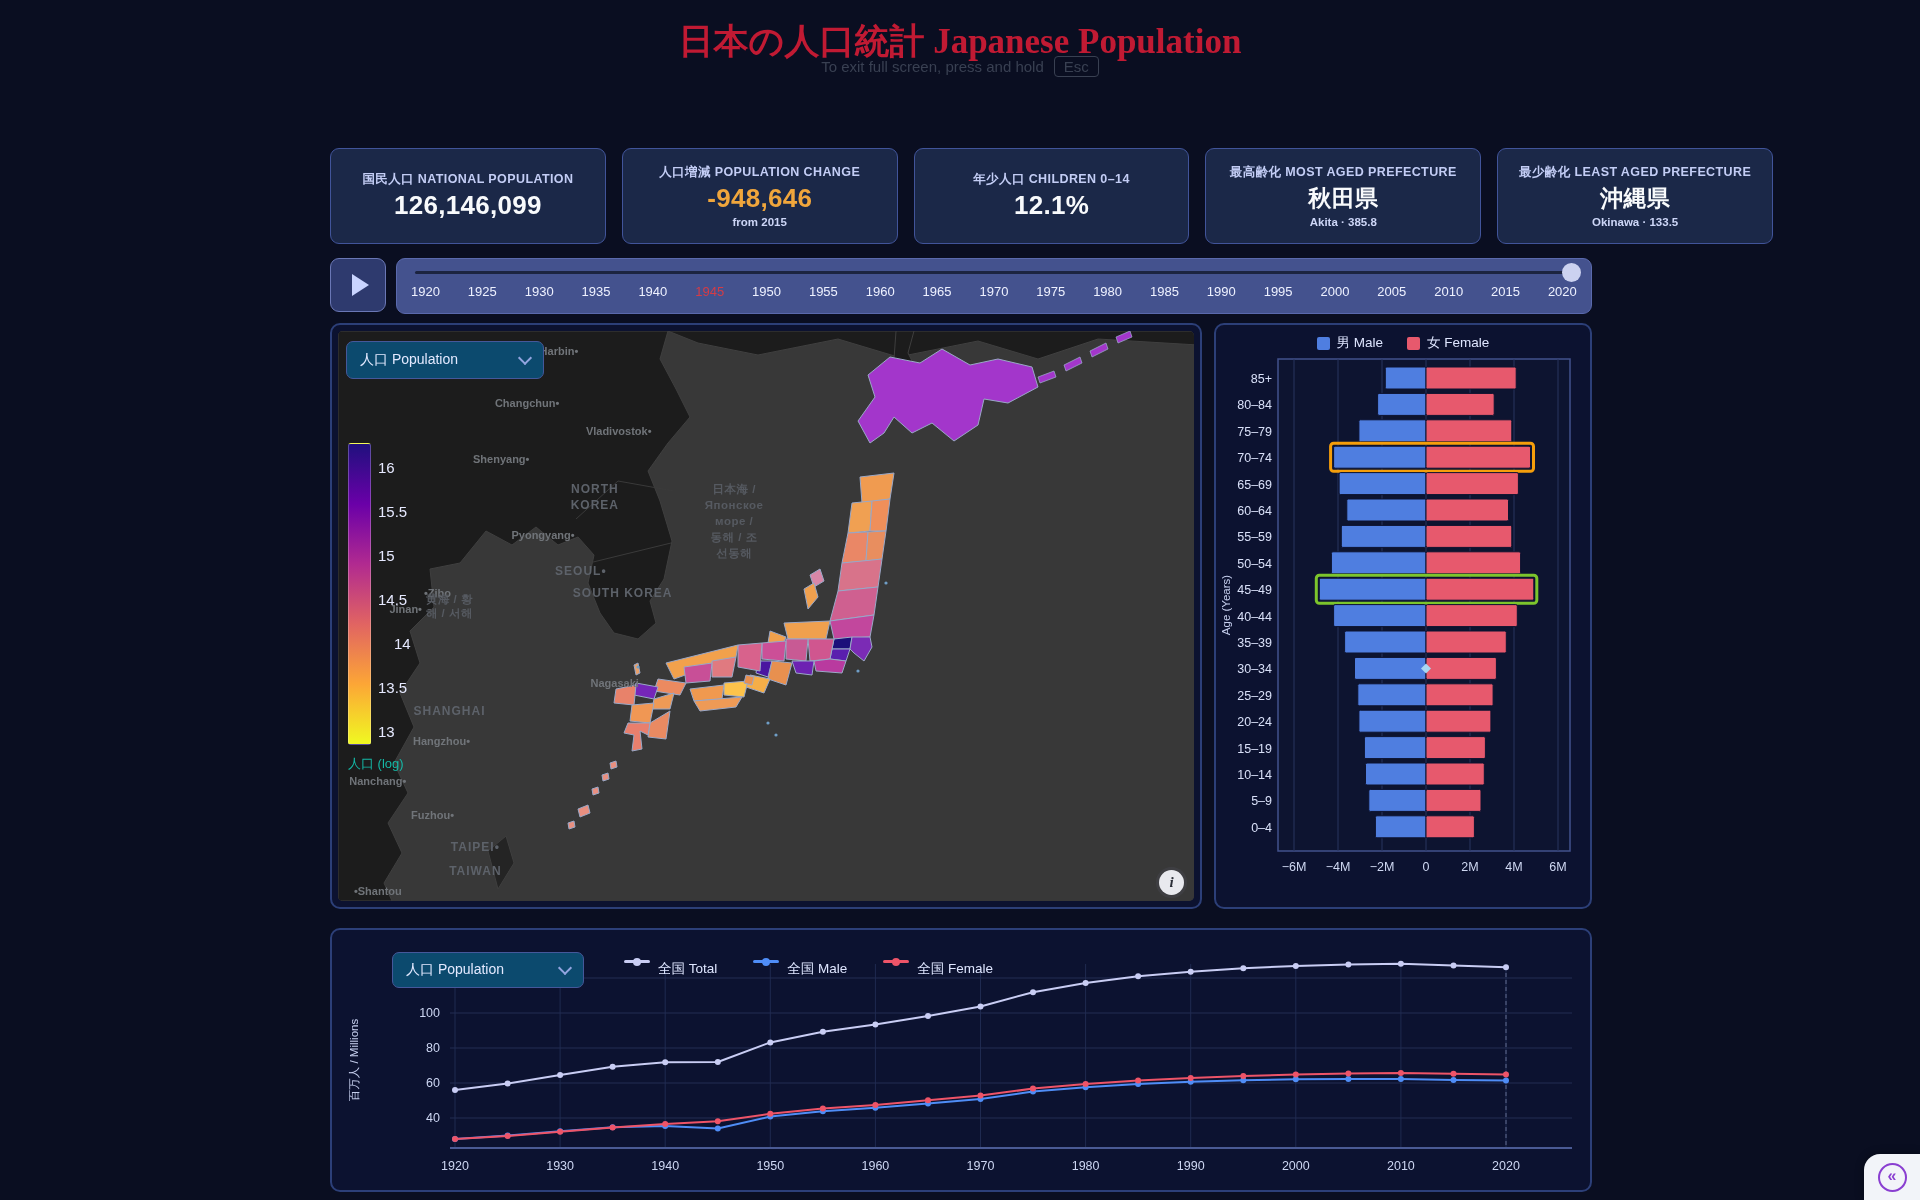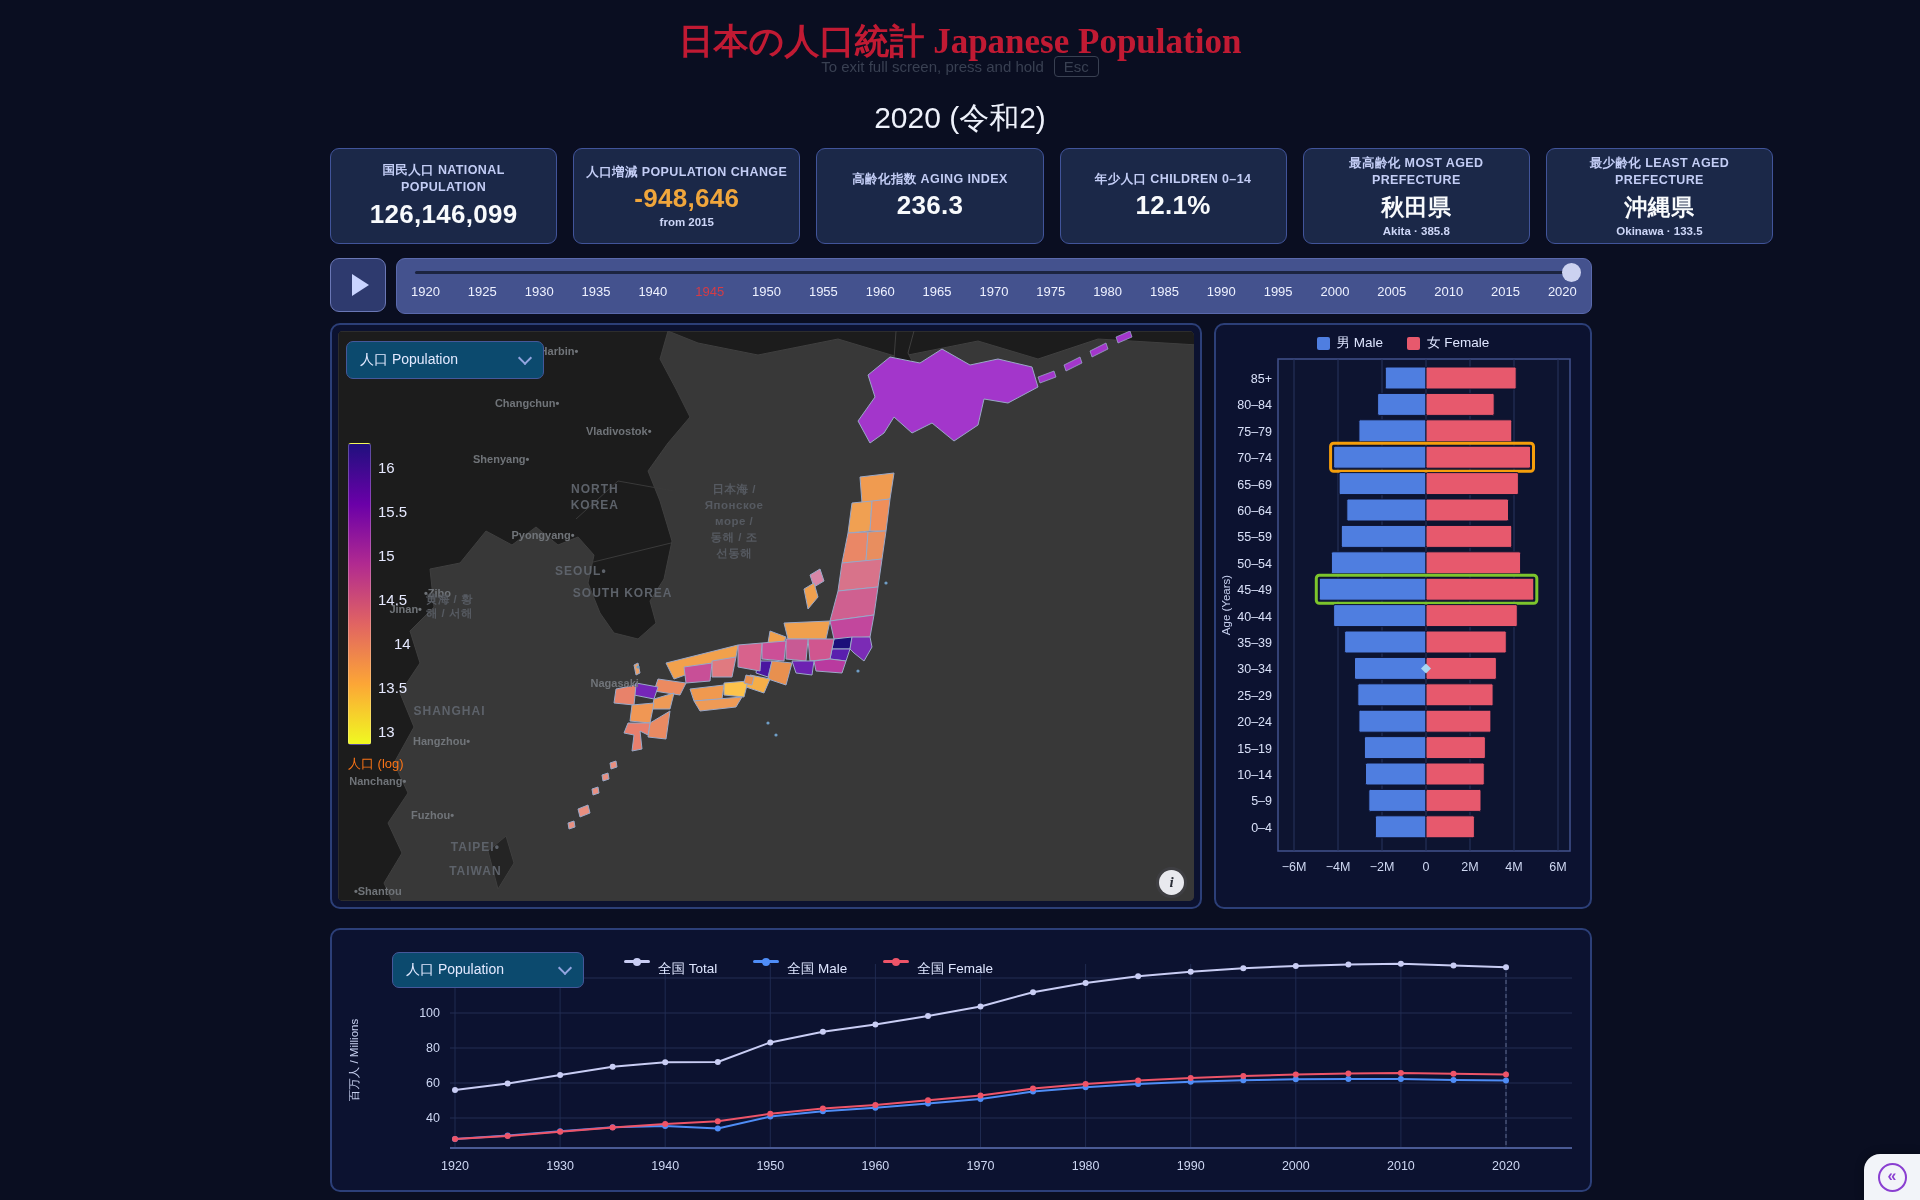--- a/index.html
+++ b/index.html
@@ -42,21 +42,21 @@
   .map-label.sea{font-size:11.5px;color:#565a61;font-weight:600;letter-spacing:.5px;}
   .dd{position:absolute;background:#0c4a6e;border:1.5px solid #45589a;border-radius:7px;display:flex;
       align-items:center;justify-content:space-between;padding:0 13px;box-sizing:border-box;cursor:pointer;z-index:4;}
   .dd .dd-val{font-size:14px;color:#e3e9ff;}
   .dd .chev{width:8px;height:8px;border-left:2px solid #93a5e0;border-bottom:2px solid #93a5e0;transform:rotate(-45deg);margin-top:-4px;}
   .map-dd{left:14px;top:16px;width:198px;height:38px;}
   .map-legend{position:absolute;left:16px;top:118px;width:90px;z-index:3;}
   .legend-bar{position:absolute;left:0;top:0;width:21px;height:300px;border-radius:3px;border:1px solid rgba(255,255,255,.25);
       background:linear-gradient(to bottom,#20107e,#6a00a8,#b12a90,#e16462,#fca636,#f0f921);}
   .legend-tick{position:absolute;left:30px;transform:translateY(-50%);font-size:15px;color:#e6e9ff;}
-  .legend-cap{position:absolute;left:0px;top:312px;font-size:13px;color:#f97316;white-space:nowrap;}
+  .legend-cap{position:absolute;left:0px;top:312px;font-size:13px;color:#14b8a6;white-space:nowrap;}
   .info-icon{position:absolute;right:16px;bottom:12px;width:25px;height:25px;border-radius:50%;background:#e8e9ee;
       box-shadow:0 0 0 3px rgba(70,70,80,.45);display:flex;align-items:center;justify-content:center;
       font-family:"Liberation Serif",serif;font-weight:700;font-style:italic;font-size:15px;color:#2b2f38;cursor:pointer;z-index:3;}
   .pyr-panel{position:absolute;left:1214px;top:323px;width:378px;height:586px;background:#0c1230;
              border:2px solid #2c3f78;border-radius:10px;box-sizing:border-box;}
   .pyr-legend{position:absolute;top:9px;left:0;width:100%;display:flex;justify-content:center;gap:24px;z-index:2;}
   .pyr-legend .item{display:flex;align-items:center;gap:7px;font-size:13.5px;color:#dfe6ff;}
   .pyr-legend .sq{width:13px;height:13px;border-radius:2px;}
   .pyr-panel svg{position:absolute;left:0;top:0;}
   
@@ -76,35 +76,30 @@
 </style>
 </head>
 <body>
 
 <div class="app">
 
   <div class="page-title">日本の人口統計 Japanese Population</div>
   <div class="fs-notice">
     <span>To exit full screen, press and hold</span><span class="esc">Esc</span>
   </div>
-  <div class="year-display">2020 (令和2)</div>
 
   <div class="cards-row" id="cardsRow">
       <div class="card">
         <div class="lbl">国民人口 NATIONAL POPULATION</div>
    <div class="val">126,146,099</div>
       </div>
       <div class="card">
         <div class="lbl">人口増減 POPULATION CHANGE</div>
    <div class="val orange">-948,646</div>
         <div class="sub">from 2015</div>
-      </div>
-      <div class="card">
-        <div class="lbl">高齢化指数 AGING INDEX</div>
-   <div class="val">236.3</div>
       </div>
       <div class="card">
         <div class="lbl">年少人口 CHILDREN 0–14</div>
    <div class="val">12.1%</div>
       </div>
       <div class="card">
         <div class="lbl">最高齢化 MOST AGED PREFECTURE</div>
    <div class="val cjk">秋田県</div>
         <div class="sub">Akita · 385.8</div>
       </div>

